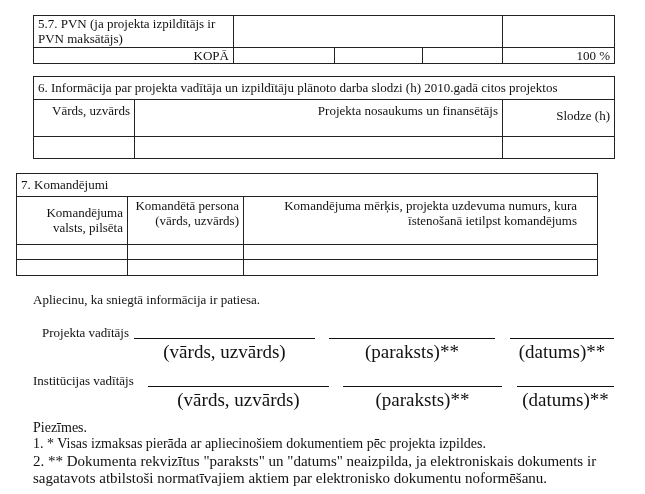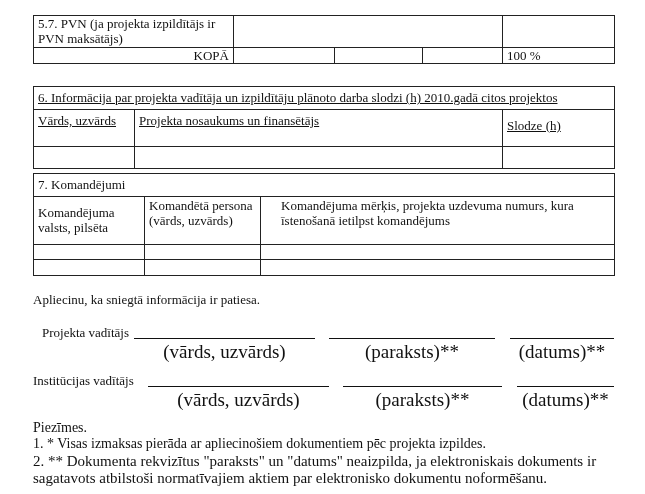--- a/index.html
+++ b/index.html
@@ -1,23 +1,23 @@
 <!DOCTYPE html>
 <html><head>
 <meta charset="utf-8">
 <style>
   html, body { margin: 0; padding: 0; background: #ffffff; }
   body { width: 645px; height: 494px; position: relative; overflow: hidden;
          font-family: "Liberation Serif", "DejaVu Serif", serif; color: #111; font-size: 13px; }
   table { position: absolute; border-collapse: collapse; table-layout: fixed; }
   td { border: 1px solid #222; padding: 0 4px; vertical-align: top; font-size: 13px; line-height: 15px; }
   .t1 { left: 33px; top: 15px; width: 581px; }
-  .t2 { left: 33px; top: 86px; width: 581px; text-decoration: underline; }
-  .t3 { left: 33px; top: 173px; width: 581px; padding-left: 9px; }
-  .center { text-align: left; }
+  .t2 { left: 33px; top: 76px; width: 581px; }
+  .t3 { left: 16px; top: 173px; width: 581px; padding-left: 9px; }
+  .center { text-align: right; }
   .right { text-align: right; }
   .line { position: absolute; border-bottom: 1px solid #111; height: 0; }
   .cap { position: absolute; font-size: 19px; text-align: center; }
   .txt { position: absolute; font-size: 13px; white-space: nowrap; }
   .note { position: absolute; left: 33px; font-size: 14px; white-space: nowrap; line-height: 16px; }
 </style>
 </head>
 <body>
 
 <table class="t1">

